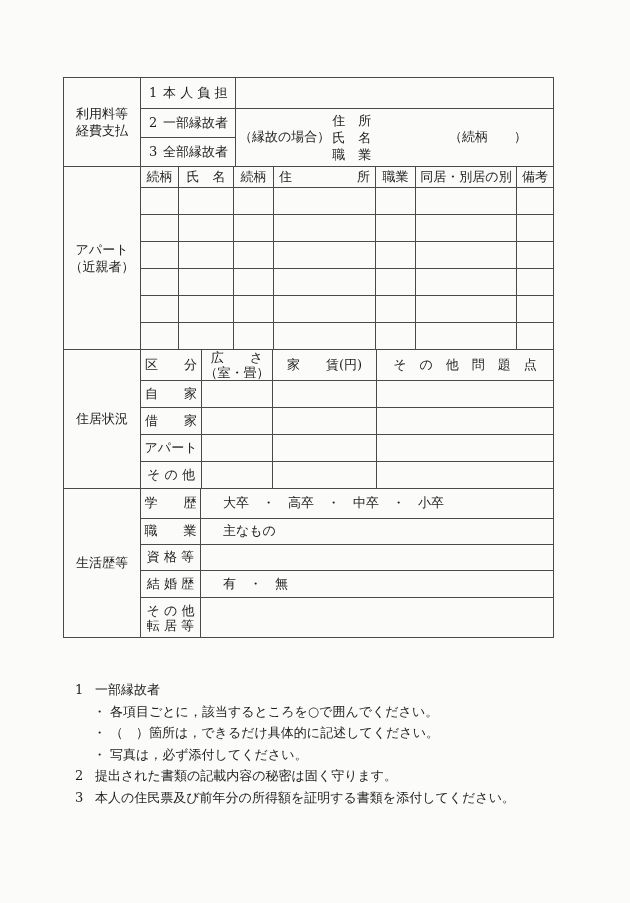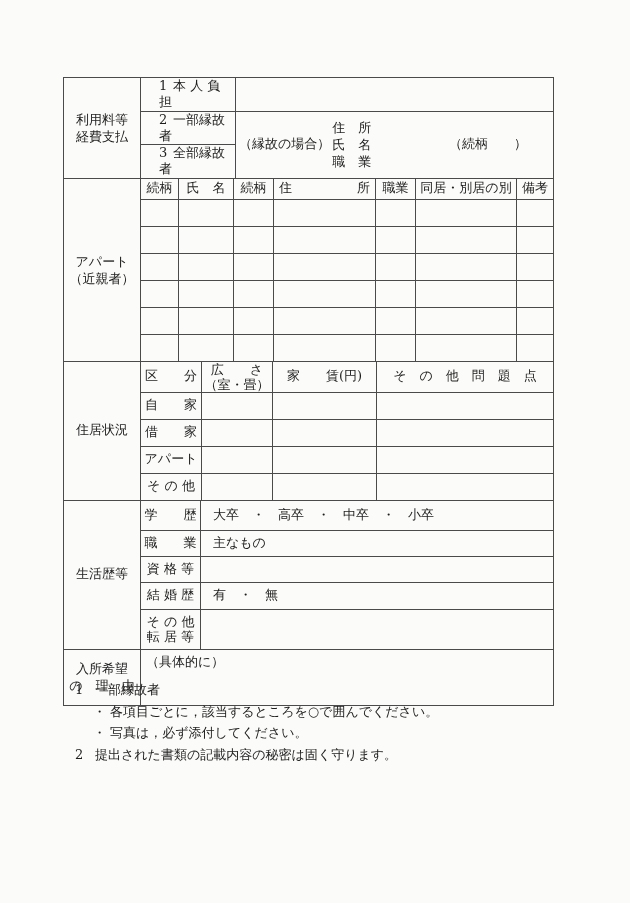--- a/index.html
+++ b/index.html
@@ -21,29 +21,29 @@
     vertical-align:middle;
     font-size:13px;
     line-height:1.25;
     overflow:hidden;
   }
   .h30 td { height:30px; } .h28 td { height:28px; } .h20 td { height:20px; }
   .h26 td { height:26px; } .h29 td { height:29px; } .h25 td { height:25px; }
   .h39 td { height:39px; } .h55 td { height:55px; }
   .lbl { text-align:center; }
   .lbl div { line-height:17px; }
-  .opt { text-align:left; padding-left:18px; }
+  .opt { text-align:left; padding-left:8px; }
   .opt .num { display:inline-block; width:14px; }
   .case-cell { padding:0; }
   .case-flex { display:flex; align-items:center; width:100%; box-sizing:border-box; padding-left:3px; }
   .case-stack { display:inline-block; text-align:left; margin-left:2px; }
   .case-stack div { line-height:17px; }
   .case-suffix { margin-left:auto; margin-right:26px; }
   .two-line div { line-height:15px; }
-  .cell-left { text-align:left; padding-left:12px; }
+  .cell-left { text-align:left; padding-left:22px; }
   .pad16 { }
   .v-top { vertical-align:top; }
   .v-top .inner { padding-top:4px; text-align:left; padding-left:5px; }
   .notes { position:absolute; left:75px; top:679px; width:490px; line-height:21.5px; }
   .note-line { white-space:nowrap; }
   .n-num { display:inline-block; width:20px; }
   .n-dot { display:inline-block; margin-left:18px; width:17px; }
 </style>
 </head>
 <body>
@@ -247,47 +247,36 @@
       <tr class="h39">
         <td class="two-line">
           <div>そ の 他</div>
           <div>転 居 等</div>
         </td>
         <td></td>
       </tr>
     </tbody>
       </table>
 
-    <table class="sec">
-      <colgroup>
-          <col style="width:77px">
-          <col style="width:413px">
-        </colgroup>
-      <tbody>
-          <tr class="h55">
-        <td class="lbl">
-          <div>入所希望</div>
-          <div>の　理　由</div>
-        </td>
-        <td class="v-top">
-          <div class="inner">（具体的に）</div>
-        </td>
-      </tr>
-    </tbody>
-      </table>
 
   </div>
 
   <div class="notes">
     <div class="note-line">
       <span class="n-num">1</span><span>一部縁故者</span>
     </div>
     <div class="note-line">
       <span class="n-dot">・</span><span>各項目ごとに，該当するところを○で囲んでください。</span>
     </div>
     <div class="note-line">
+      <span class="n-dot">・</span><span>（　）箇所は，できるだけ具体的に記述してください。</span>
+    </div>
+    <div class="note-line">
       <span class="n-dot">・</span><span>写真は，必ず添付してください。</span>
     </div>
     <div class="note-line">
       <span class="n-num">2</span><span>提出された書類の記載内容の秘密は固く守ります。</span>
+    </div>
+    <div class="note-line">
+      <span class="n-num">3</span><span>本人の住民票及び前年分の所得額を証明する書類を添付してください。</span>
     </div>
   </div>
 </div>
 
 </body></html>

